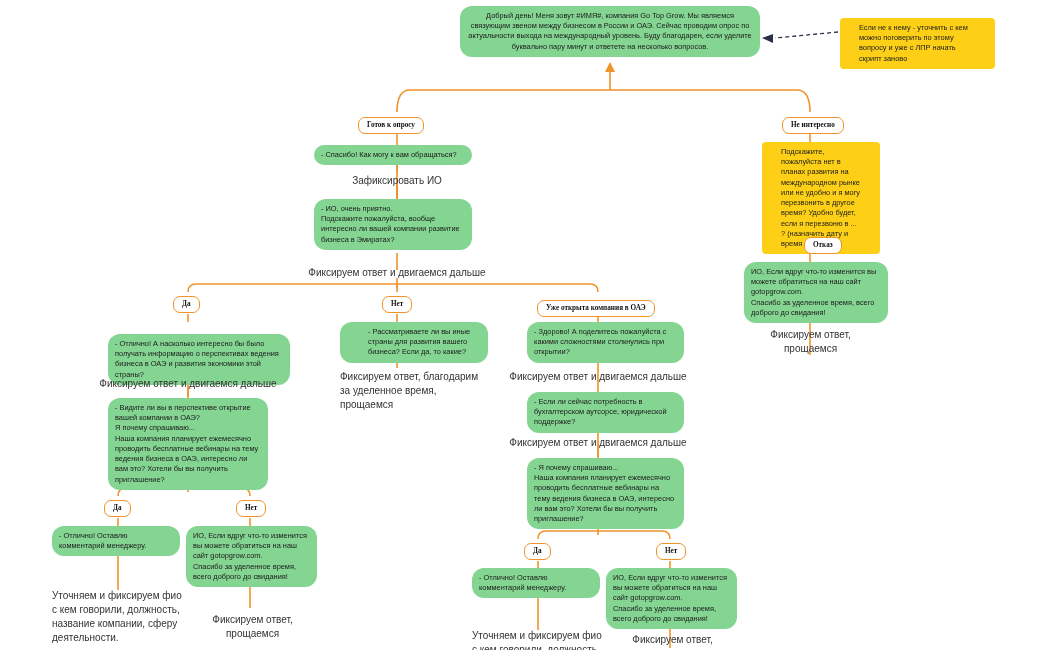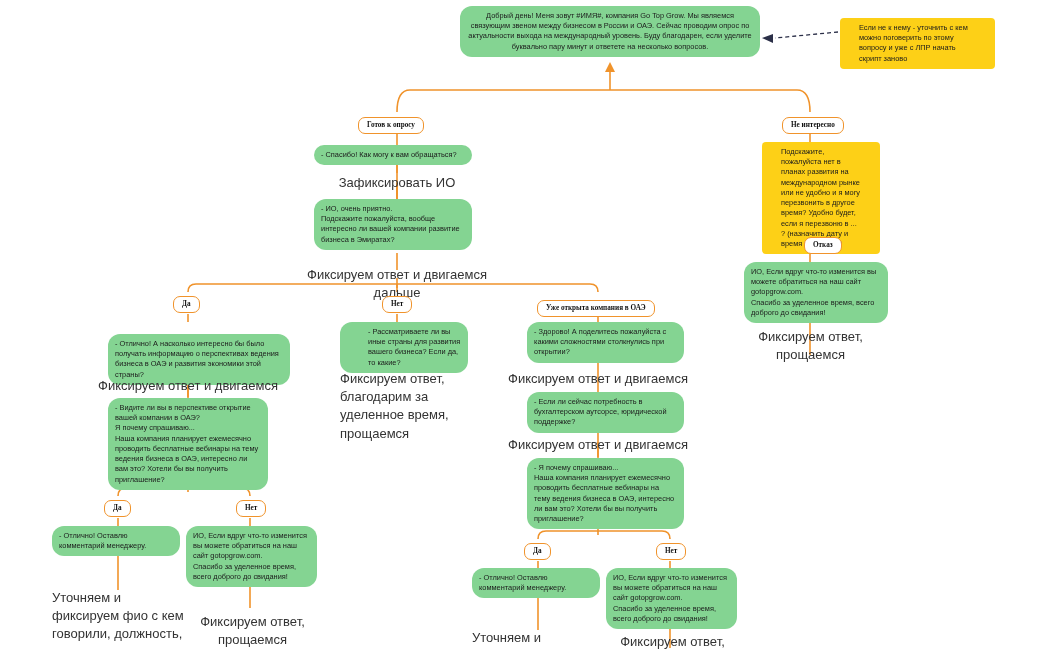--- a/index.html
+++ b/index.html
@@ -52,21 +52,21 @@
     font-size: 7.2px;
     font-weight: bold;
     color: #111;
     padding: 3.5px 8px;
     text-align: center;
     white-space: nowrap;
     display: inline-block;
     font-family: Liberation Serif, serif;
   }
   .caption {
-    font-size: 13px;
+    font-size: 10px;
     color: #333;
     line-height: 1.4;
     white-space: pre-line;
   }
   .caption.center { text-align: center; }
 </style>
 </head>
 <body>
 
 <div id="canvas">
@@ -175,21 +175,21 @@
     <span class="pill">Нет</span>
   </div>
 
   <div class="node msg" style="left:52px; top:526px; width:128px;">- Отлично! Оставлю комментарий менеджеру.</div>
   <div class="node caption" style="left:52px; top:589px; width:134px;">Уточняем и фиксируем фио с кем говорили, должность, название компании, сферу деятельности.</div>
 
   <div class="node msg" style="left:186px; top:526px; width:131px;">ИО, Если вдруг что-то изменится вы можете обратиться на наш сайт gotopgrow.com.
 Спасибо за уделенное время, всего доброго до свидания!</div>
   <div class="node caption center" style="left:190px; top:613px; width:125px;">Фиксируем ответ, прощаемся</div>
 
-  <div class="node msg" style="left:340px; top:322px; width:128px;padding-left:28px;">- Рассматриваете ли вы иные страны для развития вашего бизнеса? Если да, то какие?</div>
+  <div class="node msg" style="left:340px; top:322px; width:148px;padding-left:28px;">- Рассматриваете ли вы иные страны для развития вашего бизнеса? Если да, то какие?</div>
   <div class="node caption" style="left:340px; top:370px; width:146px;">Фиксируем ответ, благодарим за уделенное время, прощаемся</div>
 
   <div class="node msg" style="left:527px; top:322px; width:157px;">- Здорово! А поделитесь пожалуйста с какими сложностями столкнулись при открытии?</div>
   <div class="node caption center" style="left:508px; top:370px; width:180px;">Фиксируем ответ и двигаемся дальше</div>
 
   <div class="node msg" style="left:527px; top:392px; width:157px;">- Если ли сейчас потребность в бухгалтерском аутсорсе, юридической поддержке?</div>
   <div class="node caption center" style="left:508px; top:436px; width:180px;">Фиксируем ответ и двигаемся дальше</div>
 
   <div class="node msg" style="left:527px; top:458px; width:157px;">- Я почему спрашиваю...
 Наша компания планирует ежемесячно проводить бесплатные вебинары на тему ведения бизнеса в ОАЭ, интересно ли вам это? Хотели бы вы получить приглашение?</div>

